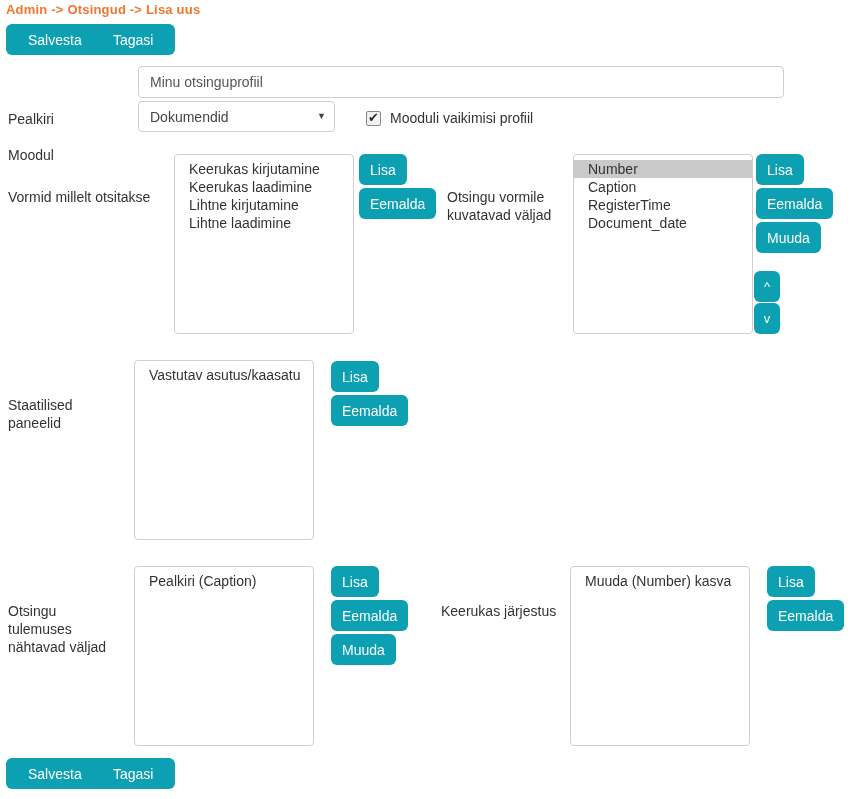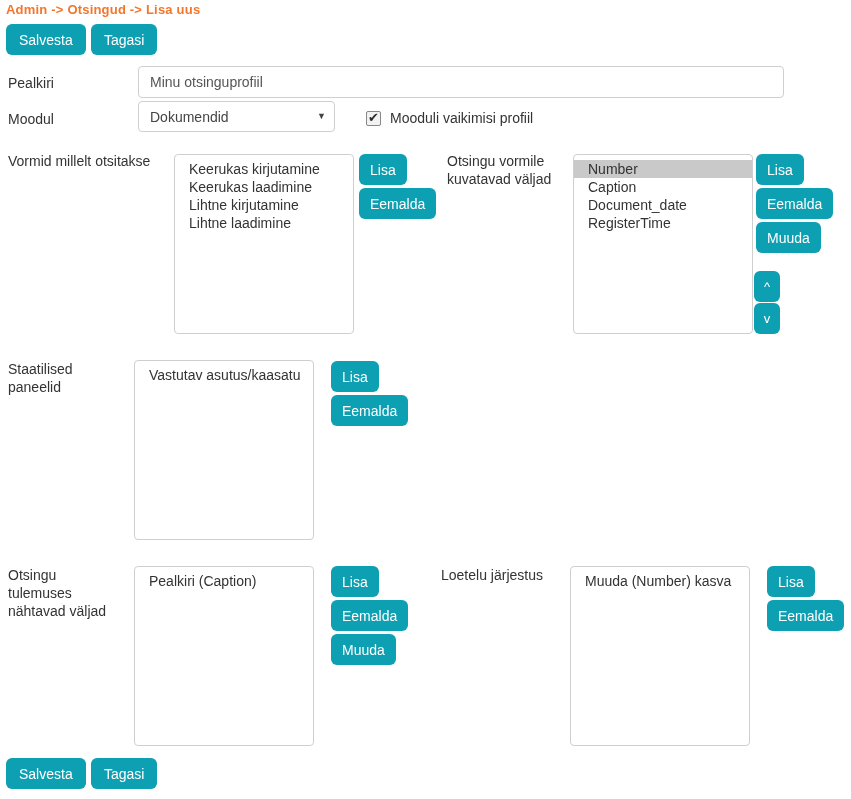--- a/index.html
+++ b/index.html
@@ -43,39 +43,40 @@
     padding: 0;
     text-align: center;
     cursor: pointer;
     white-space: nowrap;
     display: flex;
     align-items: center;
     justify-content: center;
   }
   .btn-main {
     height: 31px;
-    padding: 0 13px;
+    padding: 0 22px;
   }
   .btn-side {
     height: 31px;
     padding: 0 11px;
   }
   .btn-arrow {
     width: 26px;
     height: 31px;
     font-size: 13px;
     border-radius: 6px;
   }
 
   
   .field-label {
     font-size: 14px;
     color: #333333;
     line-height: 18px;
     white-space: pre-line;
+    margin-top: 36px;
   }
 
   
   .txtinput {
     border: 1px solid #cfcfcf;
     border-radius: 4px;
     background: #ffffff;
     font-family: "Liberation Sans", sans-serif;
     font-size: 14px;
     color: #555555;
@@ -179,22 +180,22 @@
 
 <button class="abs btn btn-side" style="left:359px; top:154px;">Lisa</button>
 <button class="abs btn btn-side" style="left:359px; top:188px;">Eemalda</button>
 
 <div class="abs field-label" style="left:447px; top:152px; width:125px;">Otsingu vormile
 kuvatavad väljad</div>
 
 <div class="abs listbox" style="left:573px; top:154px; width:180px; height:180px;">
   <div class="lb-item selected">Number</div>
   <div class="lb-item">Caption</div>
+  <div class="lb-item">RegisterTime</div>
   <div class="lb-item">Document_date</div>
-  <div class="lb-item">RegisterTime</div>
 </div>
 
 <button class="abs btn btn-side" style="left:756px; top:154px;">Lisa</button>
 <button class="abs btn btn-side" style="left:756px; top:188px;">Eemalda</button>
 <button class="abs btn btn-side" style="left:756px; top:222px;">Muuda</button>
 
 <button class="abs btn btn-arrow" style="left:754px; top:271px;">^</button>
 <button class="abs btn btn-arrow" style="left:754px; top:303px;">v</button>
 
 <div class="abs field-label" style="left:8px; top:360px; width:125px;">Staatilised
@@ -212,21 +213,21 @@
 nähtavad väljad</div>
 
 <div class="abs listbox" style="left:134px; top:566px; width:180px; height:180px;">
   <div class="lb-item">Pealkiri (Caption)</div>
 </div>
 
 <button class="abs btn btn-side" style="left:331px; top:566px;">Lisa</button>
 <button class="abs btn btn-side" style="left:331px; top:600px;">Eemalda</button>
 <button class="abs btn btn-side" style="left:331px; top:634px;">Muuda</button>
 
-<div class="abs field-label" style="left:441px; top:566px; width:130px;">Loetelu järjestus</div>
+<div class="abs field-label" style="left:441px; top:566px; width:130px;">Keerukas järjestus</div>
 
 <div class="abs listbox" style="left:570px; top:566px; width:180px; height:180px;">
   <div class="lb-item">Muuda (Number) kasva</div>
 </div>
 
 <button class="abs btn btn-side" style="left:767px; top:566px;">Lisa</button>
 <button class="abs btn btn-side" style="left:767px; top:600px;">Eemalda</button>
 
 <button class="abs btn btn-main" style="left:6px; top:758px;">Salvesta</button>
 <button class="abs btn btn-main" style="left:91px; top:758px;">Tagasi</button>

